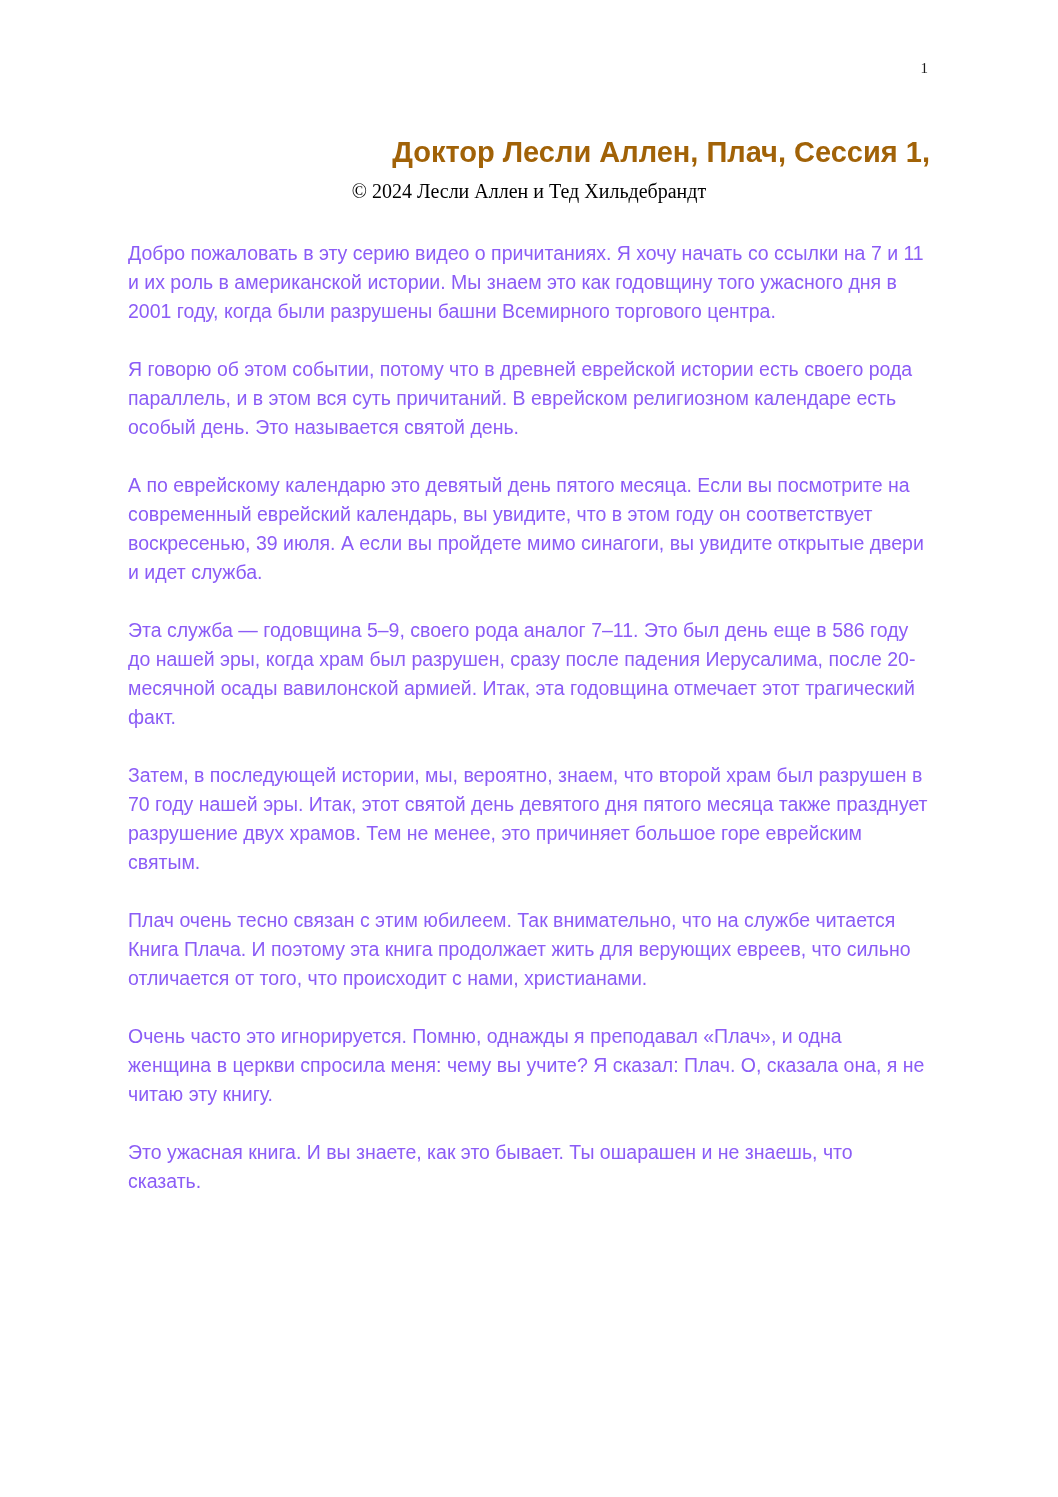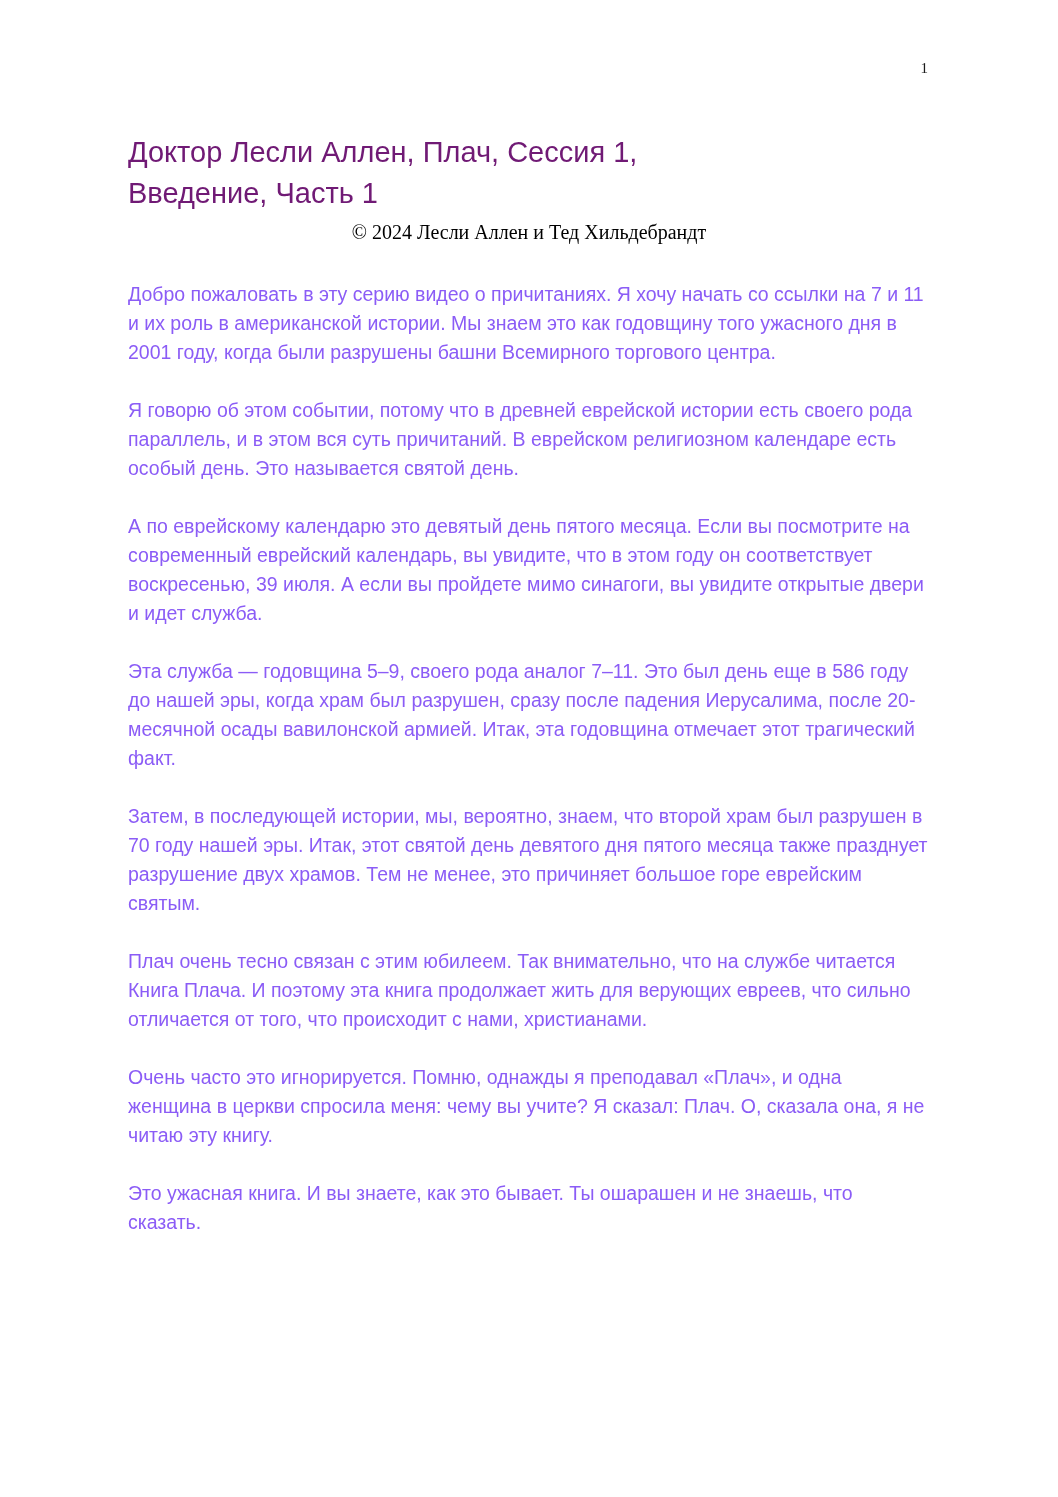--- a/index.html
+++ b/index.html
@@ -22,25 +22,25 @@
   .page-number {
     position: absolute;
     top: 60px;
     right: 130px;
     font-size: 15px;
     font-family: "Liberation Serif", serif;
     color: #1a1a1a;
   }
   .title {
     margin: 72px 0 0 0;
-    text-align: left;
+    text-align: right;
     font-size: 29px;
-    font-weight: 400;
+    font-weight: 700;
     line-height: 1.42;
-    color: #701a75;
+    color: #a16207;
     font-family: "Liberation Sans", sans-serif;
   }
   .title .title-line {
     display: block;
   }
   .copyright {
     margin-top: 7px;
     text-align: center;
     font-size: 20px;
     font-family: Liberation Serif, serif;
@@ -59,21 +59,20 @@
 </style>
 </head>
 <body>
 
 <div class="page">
 
   <div class="page-number">1</div>
 
   <h1 class="title">
     <span class="title-line">Доктор Лесли Аллен, Плач, Сессия 1,</span>
-    <span class="title-line">Введение, Часть 1</span>
   </h1>
 
   <div class="copyright">© 2024 Лесли Аллен и Тед Хильдебрандт</div>
 
   <div class="body-text">
     <p>Добро пожаловать в эту серию видео о причитаниях. Я хочу начать со ссылки на 7 и 11 и их роль в американской истории. Мы знаем это как годовщину того ужасного дня в 2001 году, когда были разрушены башни Всемирного торгового центра.</p>
     <p>Я говорю об этом событии, потому что в древней еврейской истории есть своего рода параллель, и в этом вся суть причитаний. В еврейском религиозном календаре есть особый день. Это называется святой день.</p>
     <p>А по еврейскому календарю это девятый день пятого месяца. Если вы посмотрите на современный еврейский календарь, вы увидите, что в этом году он соответствует воскресенью, 39 июля. А если вы пройдете мимо синагоги, вы увидите открытые двери и идет служба.</p>
     <p>Эта служба — годовщина 5–9, своего рода аналог 7–11. Это был день еще в 586 году до нашей эры, когда храм был разрушен, сразу после падения Иерусалима, после 20-месячной осады вавилонской армией. Итак, эта годовщина отмечает этот трагический факт.</p>
     <p>Затем, в последующей истории, мы, вероятно, знаем, что второй храм был разрушен в 70 году нашей эры. Итак, этот святой день девятого дня пятого месяца также празднует разрушение двух храмов. Тем не менее, это причиняет большое горе еврейским святым.</p>

